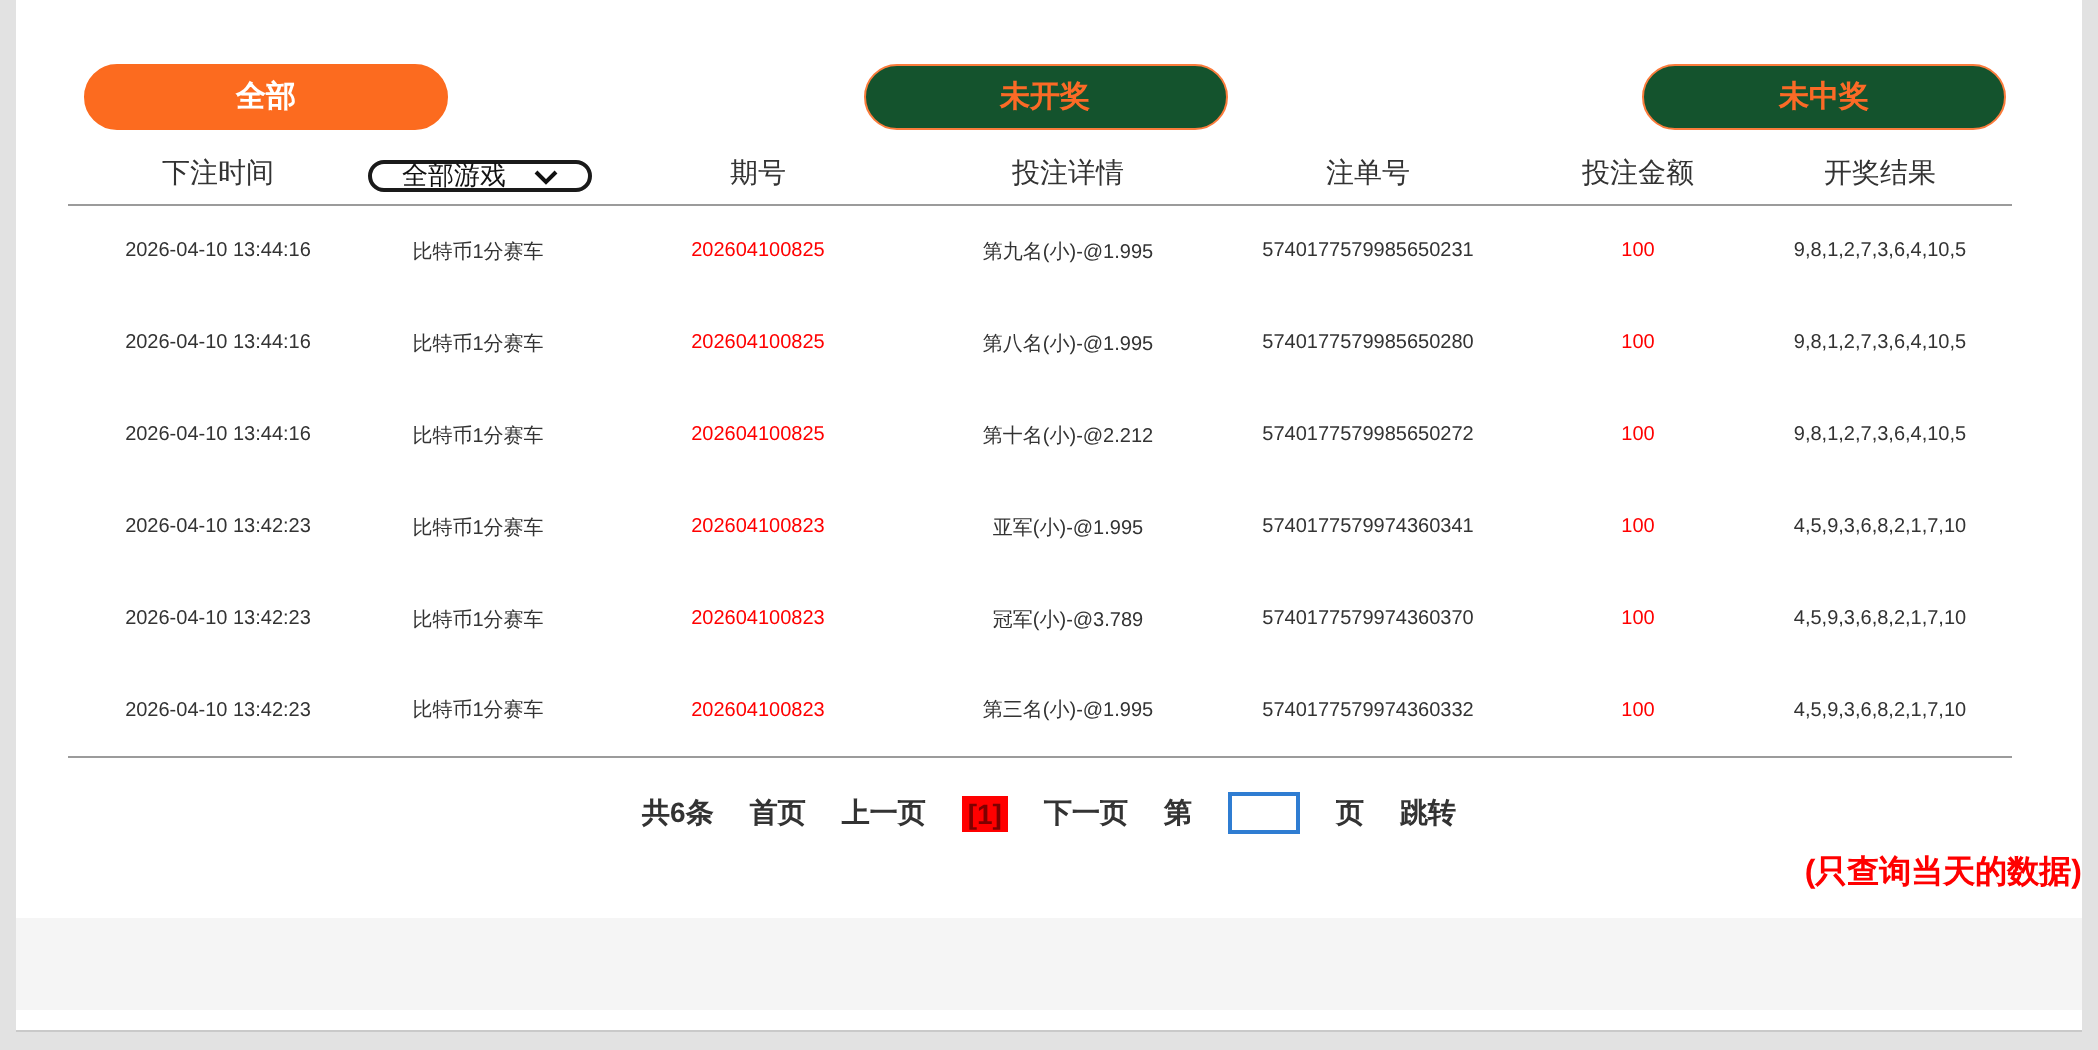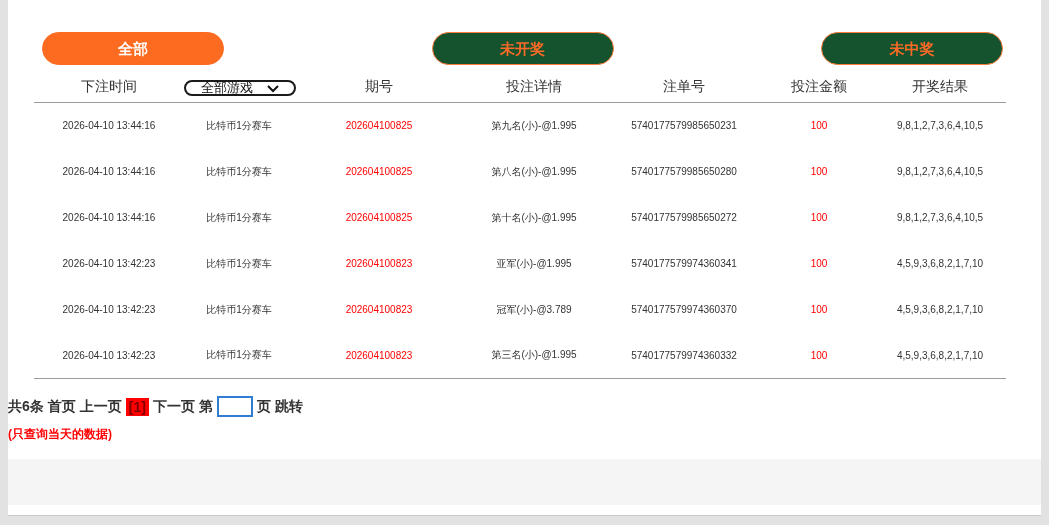--- a/index.html
+++ b/index.html
@@ -93,22 +93,23 @@
     color: #111;
     cursor: pointer;
     vertical-align: middle;
   }
   .chevron { display: inline-flex; margin-top: 2px; }
 
   
   .pagination {
     margin-top: 17px;
     display: flex;
+    justify-content: center;
     align-items: center;
-    gap: 4px;
+    gap: 18px;
     font-size: 14px;
     font-weight: 700;
     color: #333;
   }
   .pg-link { cursor: pointer; }
   .pg-current {
     background: #ff0000;
     color: #7e0000;
     padding: 1px 3px;
     font-weight: 700;
@@ -117,24 +118,24 @@
     width: 36px;
     height: 21px;
     border: 2px solid #2f7dd2;
     background: #fff;
     outline: none;
     text-align: center;
     font-size: 13px;
   }
   .note {
     margin-top: 9px;
-    text-align: left;
+    text-align: right;
     color: #ff0000;
     font-weight: 700;
-    font-size: 12px;
+    font-size: 16px;
   }
 </style>
 </head>
 <body>
 
 <div class="page">
 
   <div class="filter-row">
     <button class="filter-btn active">全部</button>
     <button class="filter-btn">未开奖</button>
@@ -188,21 +189,21 @@
       <td class="red">202604100825</td>
       <td>第八名(小)-@1.995</td>
       <td>5740177579985650280</td>
       <td class="red">100</td>
       <td>9,8,1,2,7,3,6,4,10,5</td>
     </tr>
           <tr>
       <td>2026-04-10 13:44:16</td>
       <td>比特币1分赛车</td>
       <td class="red">202604100825</td>
-      <td>第十名(小)-@1.995</td>
+      <td>第十名(小)-@2.212</td>
       <td>5740177579985650272</td>
       <td class="red">100</td>
       <td>9,8,1,2,7,3,6,4,10,5</td>
     </tr>
           <tr>
       <td>2026-04-10 13:42:23</td>
       <td>比特币1分赛车</td>
       <td class="red">202604100823</td>
       <td>亚军(小)-@1.995</td>
       <td>5740177579974360341</td>

